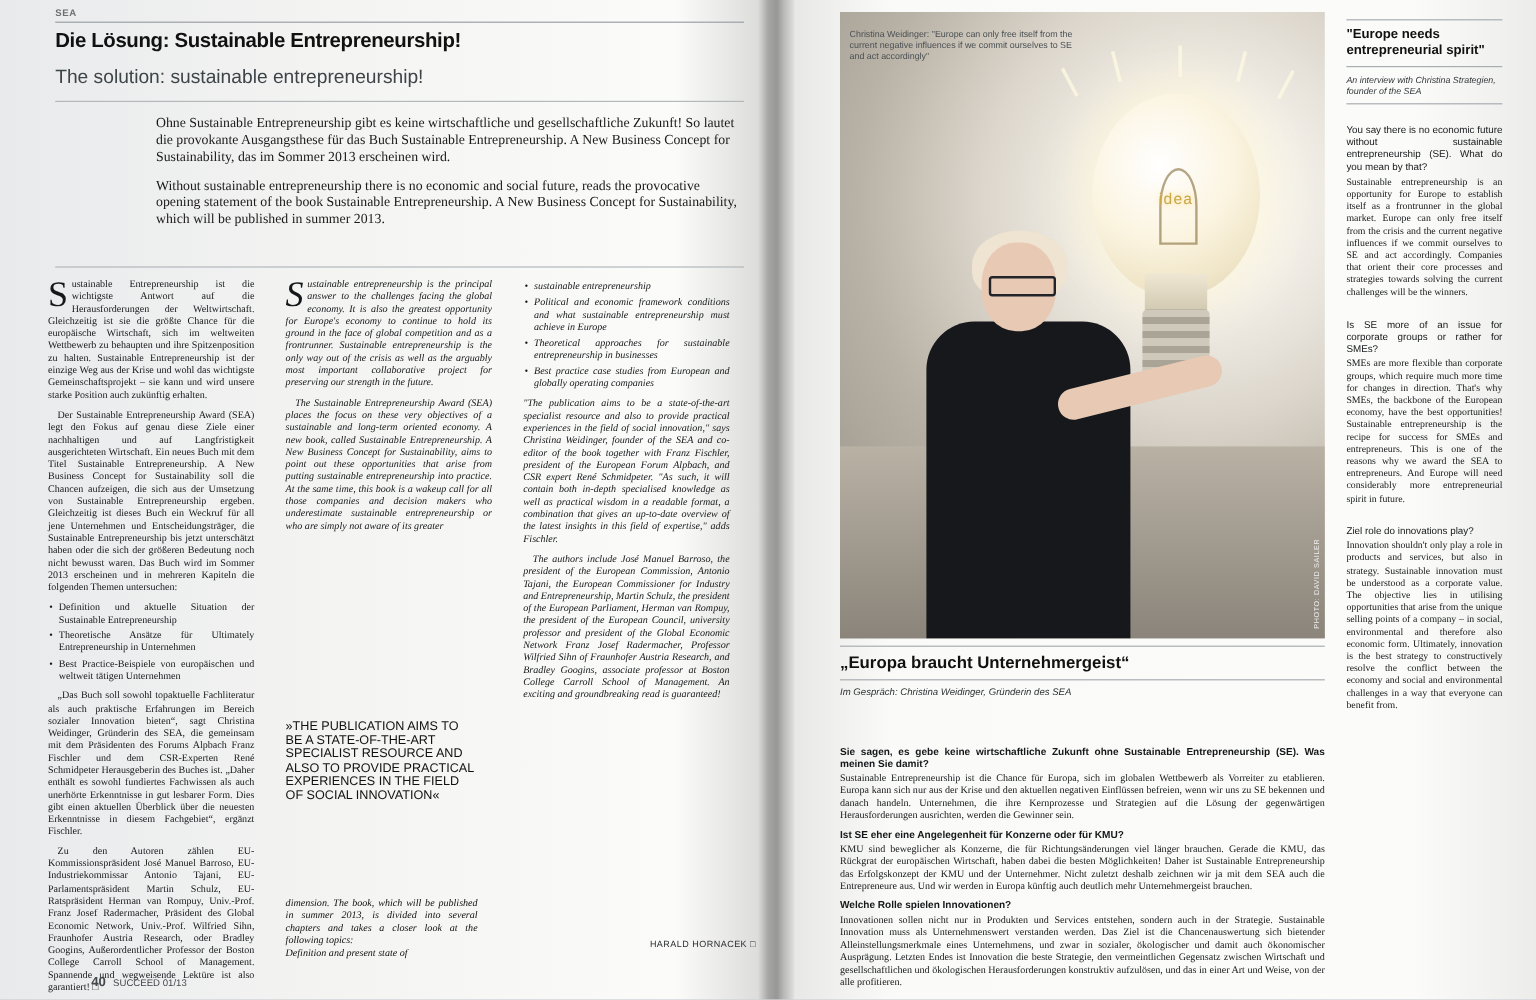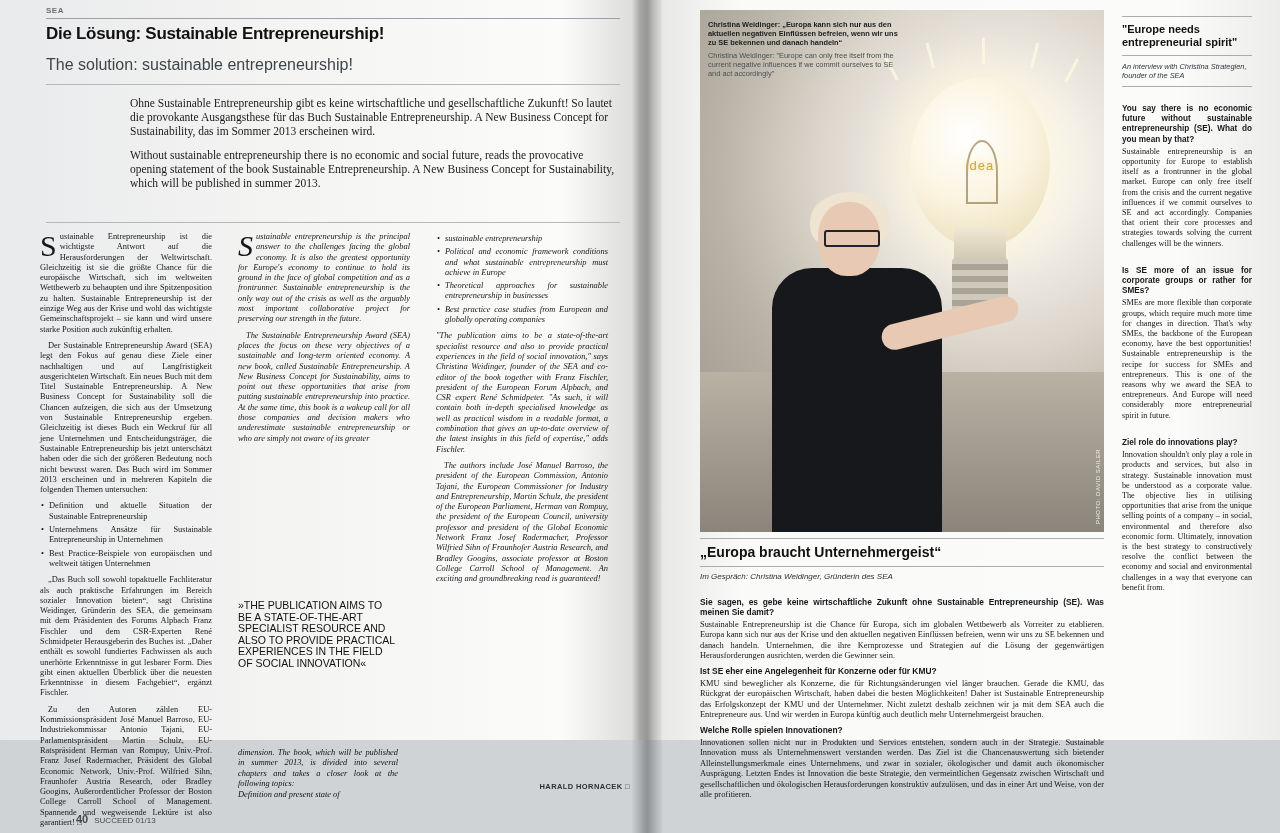--- a/index.html
+++ b/index.html
@@ -3,21 +3,21 @@
 <meta charset="utf-8">
 <style>
   html,body{margin:0;padding:0;}
   body{
     width:1280px;height:833px;overflow:hidden;
     background:#cfd3d6;
     font-family:"Liberation Serif", serif;
     color:#111;
   }
   .spread{
-    position:relative;width:1280px;height:740px;
+    position:relative;width:1280px;height:833px;
     background:linear-gradient(90deg,#e9eaec 0%,#f3f3f2 20%,#fbfbfa 44%,#dcdcda 49.5%,#c9c9c6 50%,#e6e6e4 51%,#fafaf8 58%,#fbfbf9 92%,#ececeb 100%);
   }
   
   .gutter{
     position:absolute;left:632px;top:0;width:30px;height:833px;
     background:linear-gradient(90deg,rgba(0,0,0,0.02),rgba(0,0,0,0.28) 45%,rgba(0,0,0,0.30) 52%,rgba(0,0,0,0.03));
     pointer-events:none;
   }
   .page{position:absolute;top:0;height:833px;}
   .page-left{left:0;width:648px;}
@@ -67,21 +67,20 @@
 
   .pullquote{
     position:absolute;left:172px;top:600px;width:130px;
     font-family:"Liberation Sans",sans-serif;font-weight:700;font-size:11.5px;
     line-height:12.5px;color:#111;text-align:left;
   }
   .byline-left{
     position:absolute;left:490px;top:782px;width:140px;text-align:right;
     font-family:"Liberation Sans",sans-serif;font-size:7.5px;letter-spacing:.4px;
     color:#2b2f33;
-    font-weight:bold;
   }
   .folio{
     position:absolute;left:40px;bottom:8px;
     font-family:"Liberation Sans",sans-serif;font-size:8px;color:#43484c;
   }
   .folio b{font-size:11px;margin-right:6px;padding-left:36px;}
 
   
   .photo{
     position:absolute;left:52px;top:10px;width:404px;height:522px;
@@ -155,39 +154,39 @@
     position:absolute;left:52px;top:544px;width:404px;
     font-family:"Liberation Sans",sans-serif;font-weight:700;font-size:14px;color:#111;
   }
   .rule-r1{position:absolute;left:52px;top:538px;width:404px;height:1px;background:#a8adb1;}
   .rule-r2{position:absolute;left:52px;top:566px;width:404px;height:1px;background:#a8adb1;}
   .interview-sub{
     position:absolute;left:52px;top:572px;width:404px;
     font-family:"Liberation Sans",sans-serif;font-style:italic;font-size:8px;color:#2d3135;
   }
   .interview-body{
-    position:absolute;left:52px;top:592px;width:404px;font-size:8.4px;line-height:10.4px;
+    position:absolute;left:52px;top:616px;width:404px;font-size:8.4px;line-height:10.4px;
     text-align:justify;color:#15181a;
   }
   .interview-body .q{font-family:"Liberation Sans",sans-serif;font-weight:700;display:block;margin:5px 0 2px;}
   .interview-body p{margin:0 0 4px 0;}
 
   .sidebar{
     position:absolute;left:474px;top:10px;width:130px;
   }
   .sb-rule{width:130px;height:1px;background:#a8adb1;margin:6px 0;}
   .sb-title{
     font-family:"Liberation Sans",sans-serif;font-weight:700;font-size:11px;line-height:13px;color:#111;
   }
   .sb-kicker{
     font-family:"Liberation Sans",sans-serif;font-style:italic;font-size:7.4px;line-height:9px;color:#33383c;
   }
   .sb-body{font-size:8.2px;line-height:10.2px;text-align:justify;color:#15181a;}
   .sb-body p{margin:0 0 5px 0;}
-  .sb-body .q{font-family:"Liberation Sans",sans-serif;font-weight:700;display:block;margin:17px 0 2px;}
+  .sb-body .q{font-family:"Liberation Sans",sans-serif;font-weight:400;display:block;margin:17px 0 2px;}
 </style>
 </head>
 <body>
 
 <div class="spread">
 
   <div class="page page-left">
 
     <div class="sea-tag">SEA</div>
     <div class="rule-top"></div>
@@ -205,21 +204,21 @@
     <div class="cols">
 
       <div class="col col1">
         <p class="first">
           <span class="dropcap">S</span>
           <span>ustainable Entrepreneurship ist die wichtigste Antwort auf die Herausforderungen der Weltwirtschaft. Gleichzeitig ist sie die größte Chance für die europäische Wirtschaft, sich im weltweiten Wettbewerb zu behaupten und ihre Spitzenposition zu halten. Sustainable Entrepreneurship ist der einzige Weg aus der Krise und wohl das wichtigste Gemeinschaftsprojekt – sie kann und wird unsere starke Position auch zukünftig erhalten.</span>
         </p>
         <p>Der Sustainable Entrepreneurship Award (SEA) legt den Fokus auf genau diese Ziele einer nachhaltigen und auf Langfristigkeit ausgerichteten Wirtschaft. Ein neues Buch mit dem Titel Sustainable Entrepreneurship. A New Business Concept for Sustainability soll die Chancen aufzeigen, die sich aus der Umsetzung von Sustainable Entrepreneurship ergeben. Gleichzeitig ist dieses Buch ein Weckruf für all jene Unternehmen und Entscheidungsträger, die Sustainable Entrepreneurship bis jetzt unterschätzt haben oder die sich der größeren Bedeutung noch nicht bewusst waren. Das Buch wird im Sommer 2013 erscheinen und in mehreren Kapiteln die folgenden Themen untersuchen:</p>
         <ul class="bul">
           <li>Definition und aktuelle Situation der Sustainable Entrepreneurship</li>
-          <li>Unternehmens Ansätze für Sustainable Entrepreneurship in Unternehmen</li>
+          <li>Theoretische Ansätze für Ultimately Entrepreneurship in Unternehmen</li>
           <li>Best Practice-Beispiele von europäischen und weltweit tätigen Unternehmen</li>
         </ul>
         <p>„Das Buch soll sowohl topaktuelle Fachliteratur als auch praktische Erfahrungen im Bereich sozialer Innovation bieten“, sagt Christina Weidinger, Gründerin des SEA, die gemeinsam mit dem Präsidenten des Forums Alpbach Franz Fischler und dem CSR-Experten René Schmidpeter Herausgeberin des Buches ist. „Daher enthält es sowohl fundiertes Fachwissen als auch unerhörte Erkenntnisse in gut lesbarer Form. Dies gibt einen aktuellen Überblick über die neuesten Erkenntnisse in diesem Fachgebiet“, ergänzt Fischler.</p>
         <p>Zu den Autoren zählen EU-Kommissionspräsident José Manuel Barroso, EU-Industriekommissar Antonio Tajani, EU-Parlamentspräsident Martin Schulz, EU-Ratspräsident Herman van Rompuy, Univ.-Prof. Franz Josef Radermacher, Präsident des Global Economic Network, Univ.-Prof. Wilfried Sihn, Fraunhofer Austria Research, oder Bradley Googins, Außerordentlicher Professor der Boston College Carroll School of Management. Spannende und wegweisende Lektüre ist also garantiert! □</p>
       </div>
 
       <div class="col col2">
         <p class="first">
           <span class="dropcap">S</span>
           <span>ustainable entrepreneurship is the principal answer to the challenges facing the global economy. It is also the greatest opportunity for Europe's economy to continue to hold its ground in the face of global competition and as a frontrunner. Sustainable entrepreneurship is the only way out of the crisis as well as the arguably most important collaborative project for preserving our strength in the future.</span>
@@ -274,21 +273,20 @@
       <div class="ray" style="left:330px;top:32px;width:3px;height:26px;transform:rotate(14deg);"></div>
       <div class="ray" style="left:364px;top:46px;width:3px;height:26px;transform:rotate(28deg);"></div>
 
       <div class="woman-body"></div>
       <div class="woman-arm"></div>
       <div class="woman-hair"></div>
       <div class="woman-head"></div>
       <div class="woman-glasses"></div>
 
       <div class="photo-caption">
-        <span class="de">Christina Weidinger: „Europa kann sich nur aus den aktuellen negativen Einflüssen befreien, wenn wir uns zu SE bekennen und danach handeln“</span>
         <span class="en">Christina Weidinger: "Europe can only free itself from the current negative influences if we commit ourselves to SE and act accordingly"</span>
       </div>
 
       <div class="photo-credit">PHOTO: DAVID SAILER</div>
     </div>
 
     <div class="rule-r1"></div>
     <div class="interview-title">„Europa braucht Unternehmergeist“</div>
     <div class="rule-r2"></div>
     <div class="interview-sub">Im Gespräch: Christina Weidinger, Gründerin des SEA</div>

